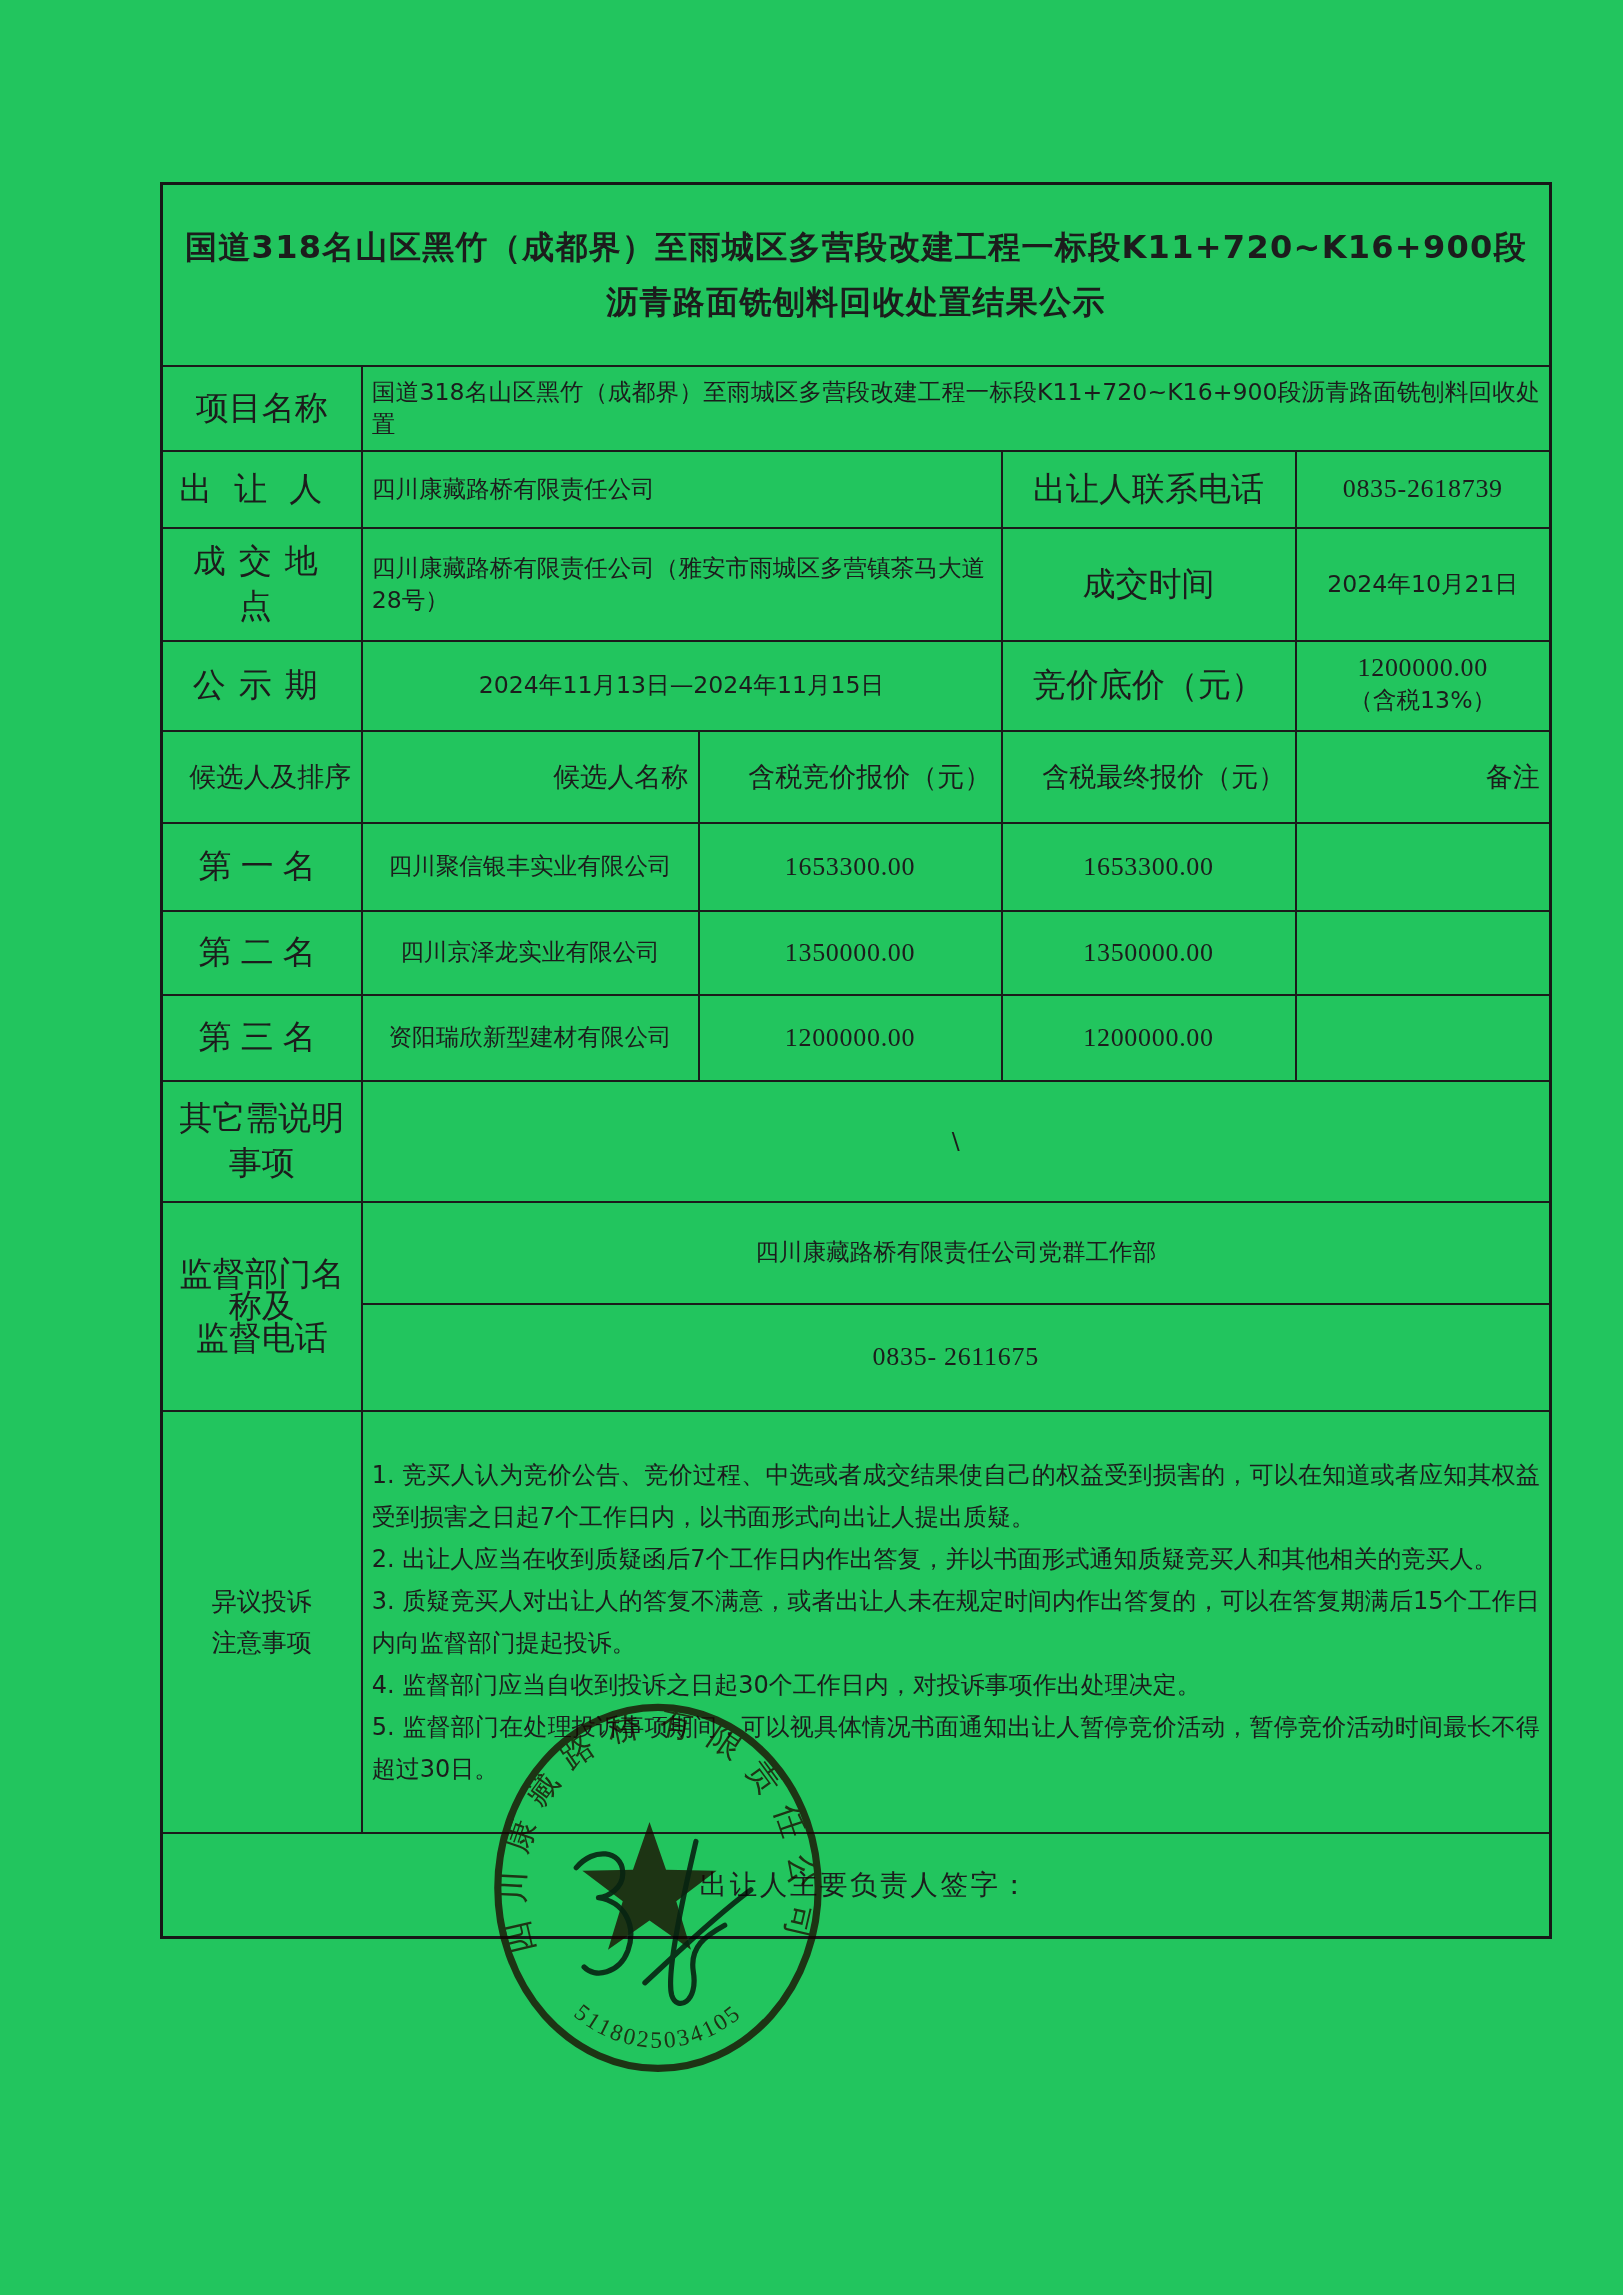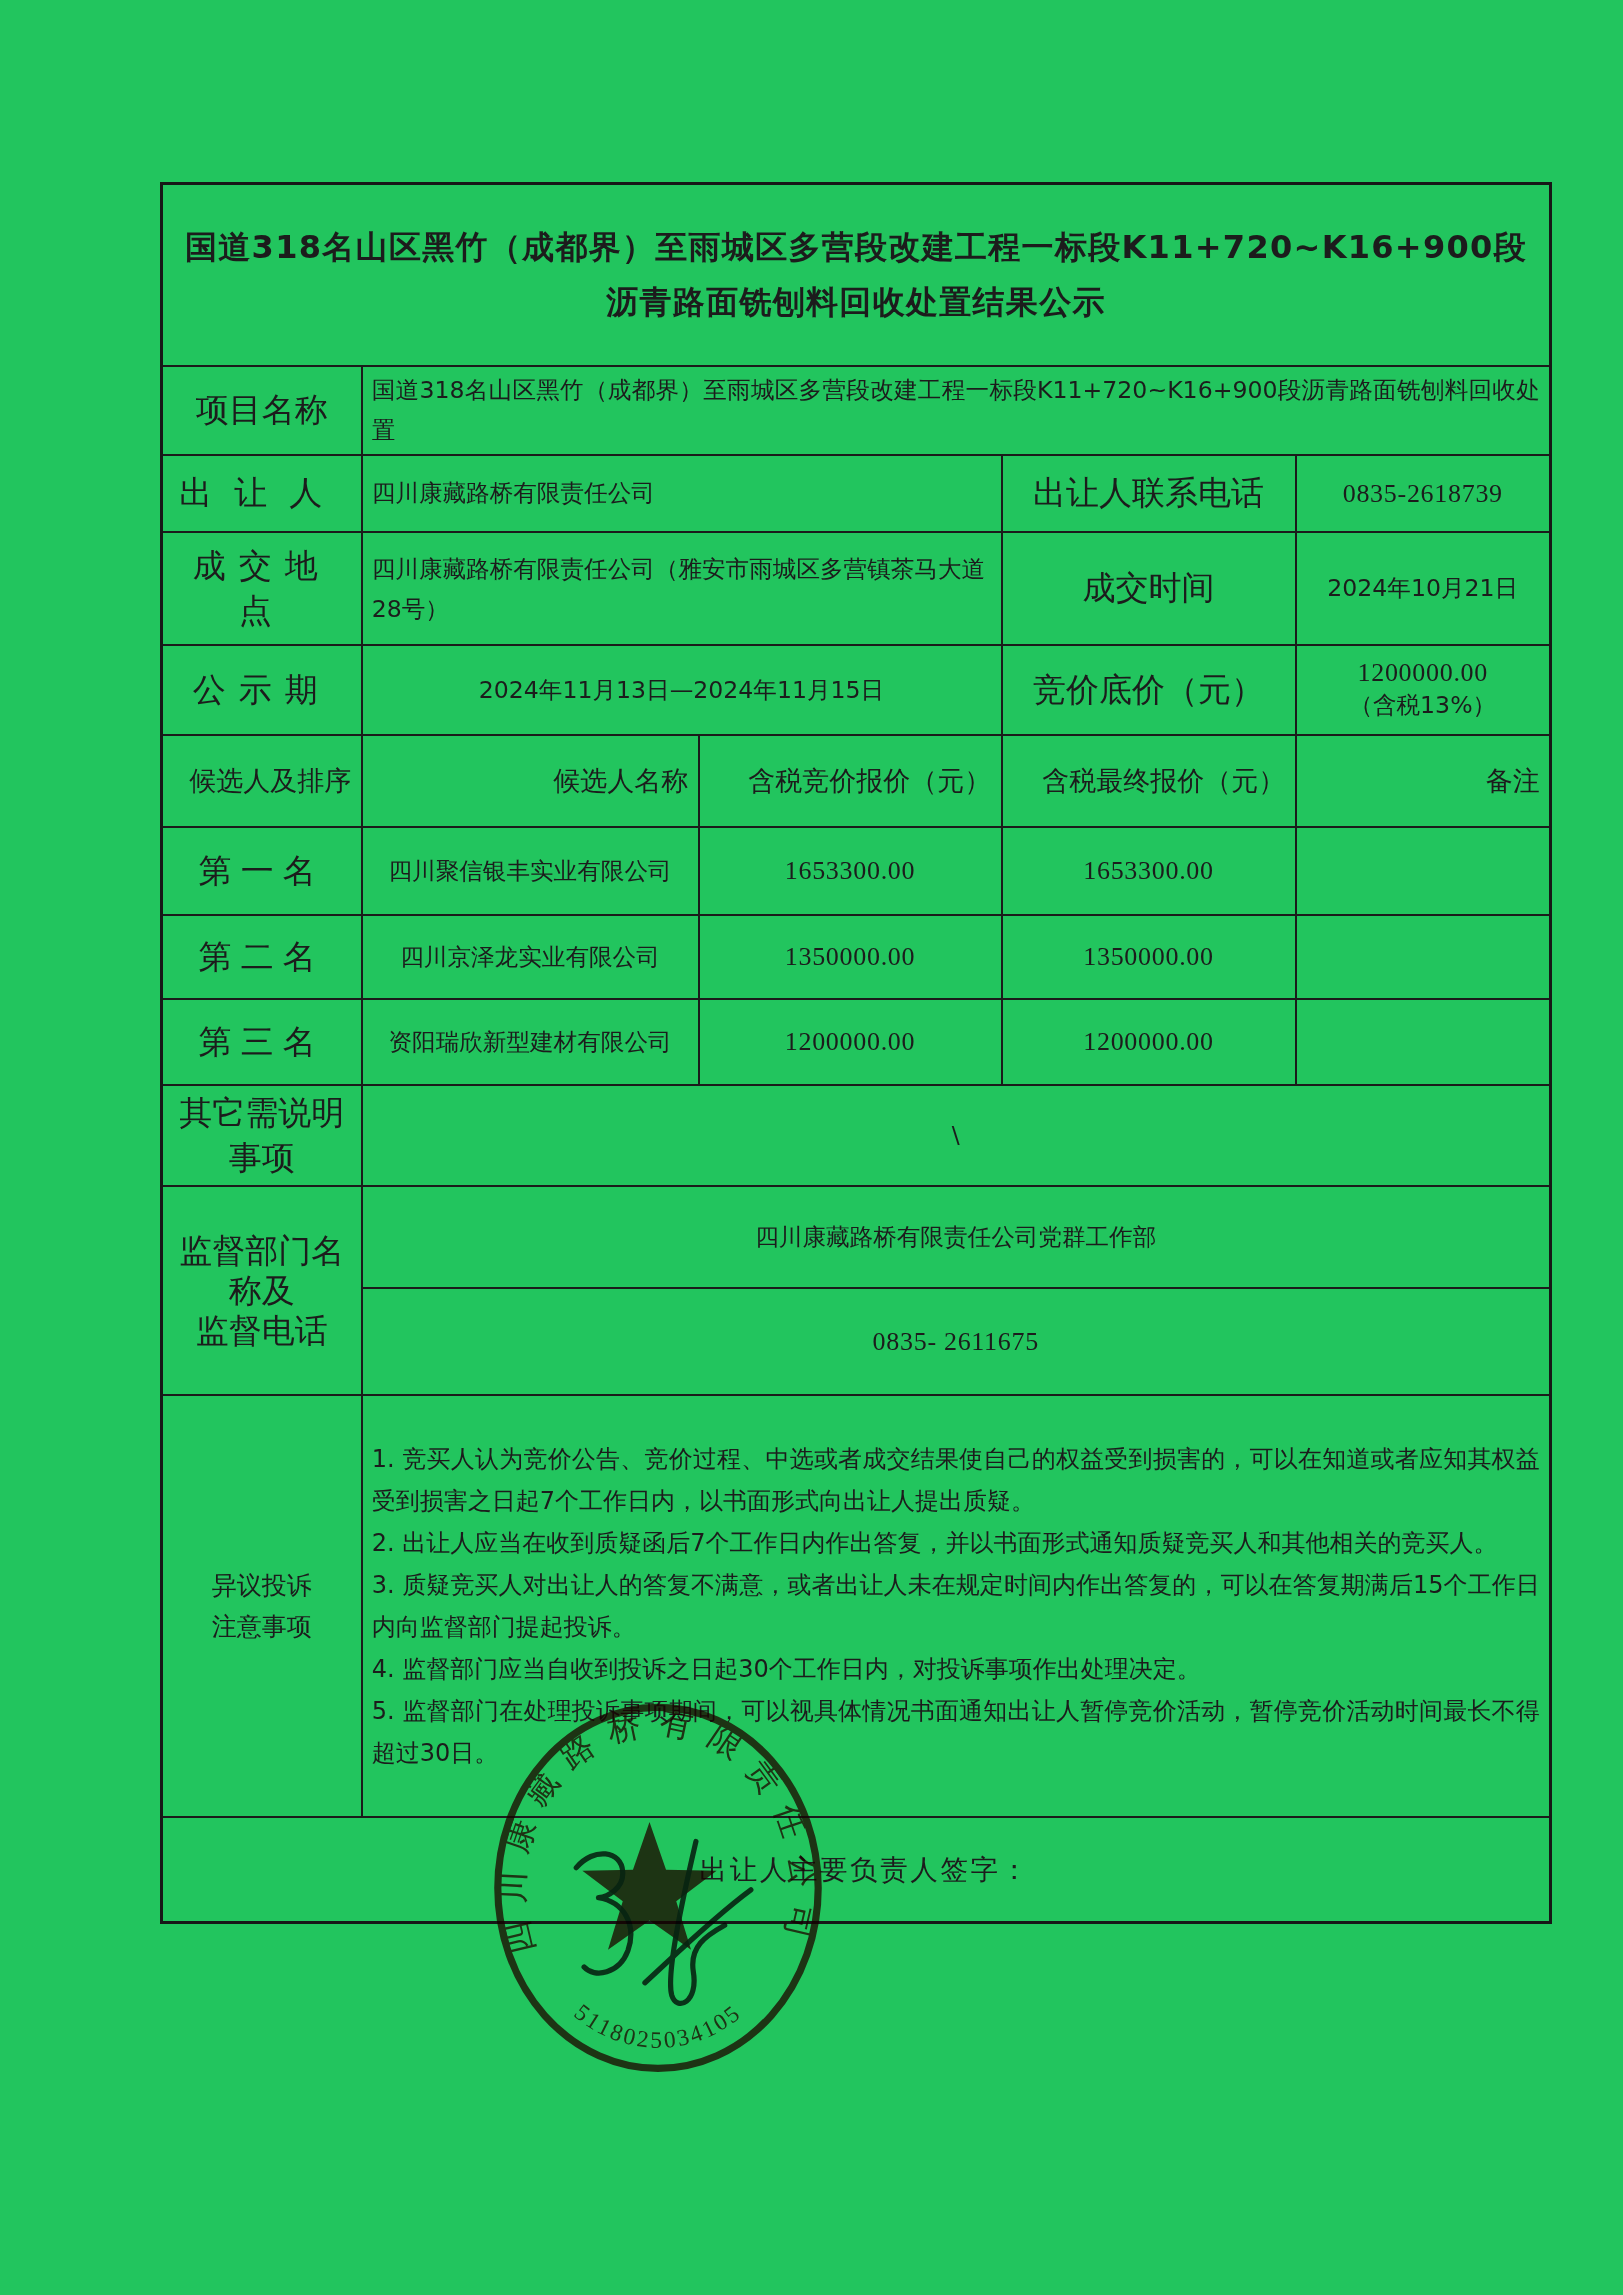--- a/index.html
+++ b/index.html
@@ -20,21 +20,21 @@
   .ls14 { letter-spacing:9.2px; padding-left:11.8px; }
   .val { font-size:23.6px; line-height:35px; text-align:left; }
   .just { text-align:justify; }
   .cen { text-align:center; }
   .num { font-family:"Liberation Serif", serif; font-size:26px; letter-spacing:0.7px; }
   .hdr { text-align:right; font-size:27px; }
   .obj { font-size:24px; line-height:42px; text-align:justify; padding:11.8px 17px; }
   .objlabel { text-align:center; font-size:25px; line-height:41px; }
   .siglabel { font-size:27.5px; letter-spacing:2.6px; padding-left:18.3px; }
   .sigcell { text-align:center; }
-  .twoLine { line-height:40px;margin-top:37px; }
+  .twoLine { line-height:32px;margin-top:37px; }
   .stamp {
     position:absolute; left:488px; top:1696px; width:340px; height:393px;
     mix-blend-mode:multiply; opacity:0.93; overflow:visible;
   }
 </style>
 </head>
 <body>
 
 <div class="page">
 
@@ -109,21 +109,21 @@
     </tr>
 
     <tr style="height:86px">
       <td class="lab ls14">第三名</td>
       <td class="val cen">资阳瑞欣新型建材有限公司</td>
       <td class="num cen">1200000.00</td>
       <td class="num cen">1200000.00</td>
       <td class="val cen"></td>
     </tr>
 
-    <tr style="height:101px">
+    <tr style="height:121px">
       <td class="lab">其它需说明事项</td>
       <td colspan="4" class="val cen">\</td>
     </tr>
 
     <tr style="height:102px">
       <td rowspan="2" class="lab twoLine">
         <div>监督部门名称及</div>
         <div>监督电话</div>
       </td>
       <td colspan="4" class="val cen">四川康藏路桥有限责任公司党群工作部</td>

